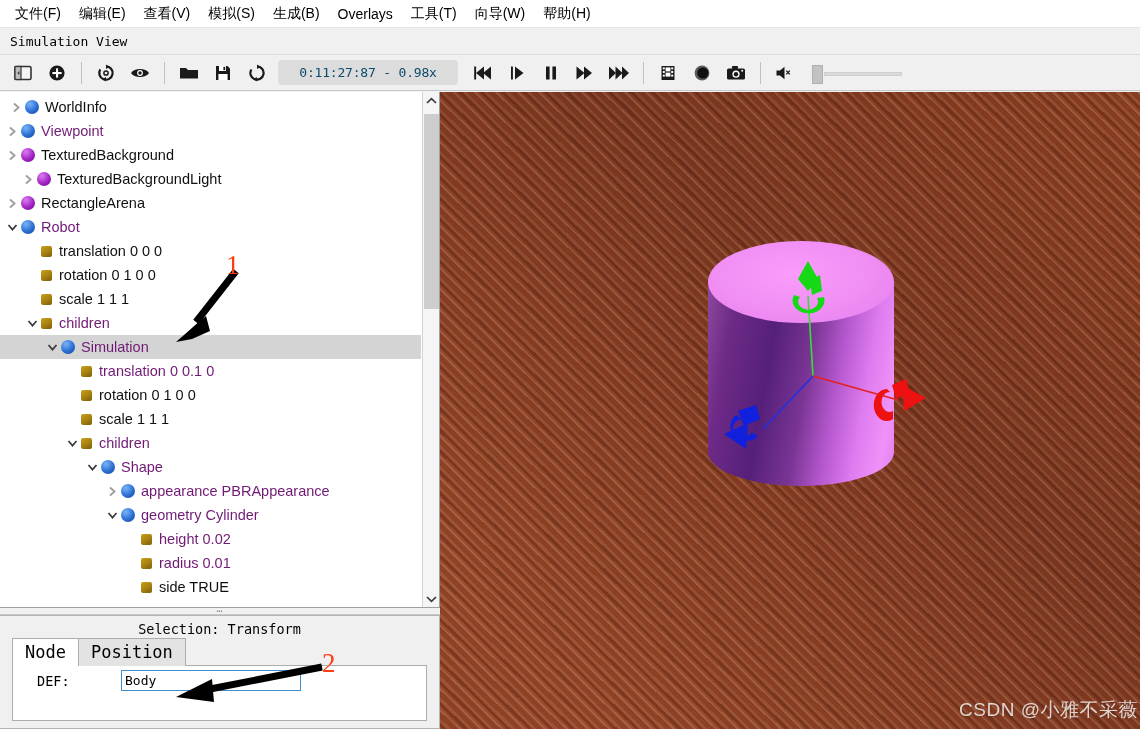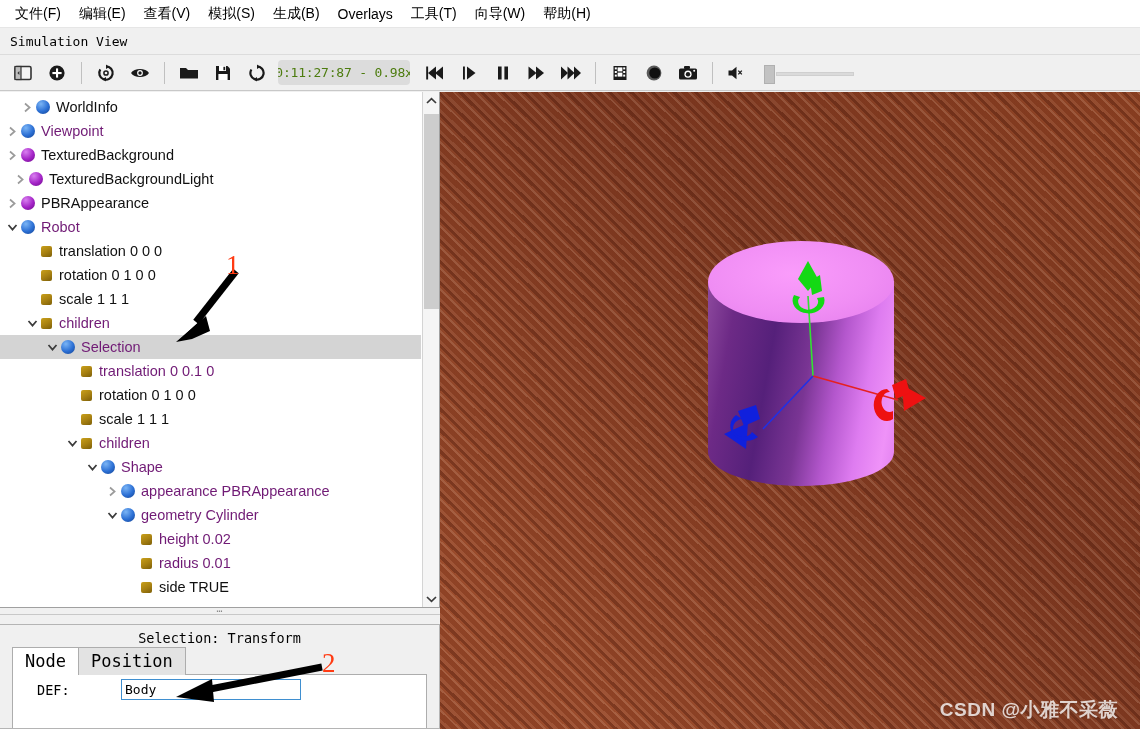--- a/index.html
+++ b/index.html
@@ -56,27 +56,27 @@
     display: flex; align-items: center; justify-content: center;
     cursor: pointer;
   }
   .tb-sep {
     width: 1px; height: 22px; background: #c0c0c0; margin: 0 7px;
   }
   #time-display {
     background: #dcdcdc;
     border-radius: 4px;
     height: 25px;
-    width: 132px;
+    width: 180px;
     display: flex;
     align-items: center;
     justify-content: center;
     font-family: "DejaVu Sans Mono", "Liberation Mono", monospace;
     font-size: 13px;
-    color: #4d7c0f;
+    color: #0c4a6e;
     overflow: hidden;
     white-space: nowrap;
     margin: 0 8px 0 4px;
     letter-spacing: -0.2px;
   }
   #volume-slider {
     width: 90px; height: 24px; position: relative;
     margin-left: 10px; cursor: pointer;
   }
   #volume-slider .track {
@@ -195,21 +195,20 @@
   }
 
   
   #field-editor {
     flex: 1;
     background: #f0f0f0;
     border: 1px solid #b4b4b4;
     border-left: none;
     position: relative;
     overflow: hidden;
-    margin-top: 9px;
   }
   #selection-title {
     text-align: center;
     font-family: "DejaVu Sans Mono", "Liberation Mono", monospace;
     font-size: 13.5px;
     color: #000;
     padding: 5px 0 6px 0;
   }
   #tabbar {
     display: flex;
@@ -321,27 +320,26 @@
     position: absolute;
     left: 0; top: 0px;
     width: 186px; height: 82px;
     border-radius: 50%;
     background: radial-gradient(ellipse at 45% 40%, #fa9cfb 0%, #f08ef4 55%, #e47ded 100%);
   }
 
   
   #watermark {
     position: absolute;
-    right: 22px; bottom: 6px;
+    right: 2px; bottom: 6px;
     font-size: 19px;
     color: rgba(255,255,255,0.78);
     text-shadow: 0 1px 2px rgba(0,0,0,0.18);
     letter-spacing: 0.5px;
     white-space: nowrap;
-    font-weight: bold;
   }
 
   
   #annot-layer {
     position: absolute; inset: 0;
     pointer-events: none;
     z-index: 50;
   }
   .annot-num {
     position: absolute;
@@ -518,21 +516,21 @@
     <div class="handle"></div>
   </div>
 </div>
 
 <div id="main">
 
   <div id="left-panel">
 
     <div id="tree-wrap">
       <div id="tree">
-          <div class="tree-row" style="padding-left: 19px;">
+          <div class="tree-row" style="padding-left: 8px;">
             <span class="tw">
               <svg width="9" height="11" viewBox="0 0 9 11">
                 <path d="M2 1.5 L6.6 5.5 L2 9.5" fill="none" stroke="#9b9b9b" stroke-width="1.7"></path>
               </svg>
             </span>
             <span class="node-icon blue"></span>
             <span class="lbl-black">WorldInfo</span>
           </div>
           <div class="tree-row" style="padding-left: 4px;">
             <span class="tw">
@@ -545,37 +543,37 @@
           </div>
           <div class="tree-row" style="padding-left: 4px;">
             <span class="tw">
               <svg width="9" height="11" viewBox="0 0 9 11">
                 <path d="M2 1.5 L6.6 5.5 L2 9.5" fill="none" stroke="#9b9b9b" stroke-width="1.7"></path>
               </svg>
             </span>
             <span class="node-icon purple"></span>
             <span class="lbl-black">TexturedBackground</span>
           </div>
-          <div class="tree-row" style="padding-left: 12px;">
+          <div class="tree-row" style="padding-left: 20px;">
             <span class="tw">
               <svg width="9" height="11" viewBox="0 0 9 11">
                 <path d="M2 1.5 L6.6 5.5 L2 9.5" fill="none" stroke="#9b9b9b" stroke-width="1.7"></path>
               </svg>
             </span>
             <span class="node-icon purple"></span>
             <span class="lbl-black">TexturedBackgroundLight</span>
           </div>
           <div class="tree-row" style="padding-left: 4px;">
             <span class="tw">
               <svg width="9" height="11" viewBox="0 0 9 11">
                 <path d="M2 1.5 L6.6 5.5 L2 9.5" fill="none" stroke="#9b9b9b" stroke-width="1.7"></path>
               </svg>
             </span>
             <span class="node-icon purple"></span>
-            <span class="lbl-black">PBRAppearance</span>
+            <span class="lbl-black">RectangleArena</span>
           </div>
           <div class="tree-row" style="padding-left: 4px;">
             <span class="tw">
               <svg width="11" height="9" viewBox="0 0 11 9">
                 <path d="M1.5 2 L5.5 6.6 L9.5 2" fill="none" stroke="#3b3b3b" stroke-width="1.7"></path>
               </svg>
             </span>
             <span class="node-icon blue"></span>
             <span class="lbl-teal">Robot</span>
           </div>
@@ -603,21 +601,21 @@
             <span class="field-icon"></span>
             <span class="lbl-teal">children</span>
           </div>
           <div class="tree-row selected" style="padding-left: 44px;">
             <span class="tw">
               <svg width="11" height="9" viewBox="0 0 11 9">
                 <path d="M1.5 2 L5.5 6.6 L9.5 2" fill="none" stroke="#3b3b3b" stroke-width="1.7"></path>
               </svg>
             </span>
             <span class="node-icon blue"></span>
-            <span class="lbl-teal">Selection</span>
+            <span class="lbl-teal">Simulation</span>
           </div>
           <div class="tree-row" style="padding-left: 64px;">
             <span class="tw"></span>
             <span class="field-icon"></span>
             <span class="lbl-teal">translation 0 0.1 0</span>
           </div>
           <div class="tree-row" style="padding-left: 64px;">
             <span class="tw"></span>
             <span class="field-icon"></span>
             <span class="lbl-black">rotation 0 1 0 0</span>

